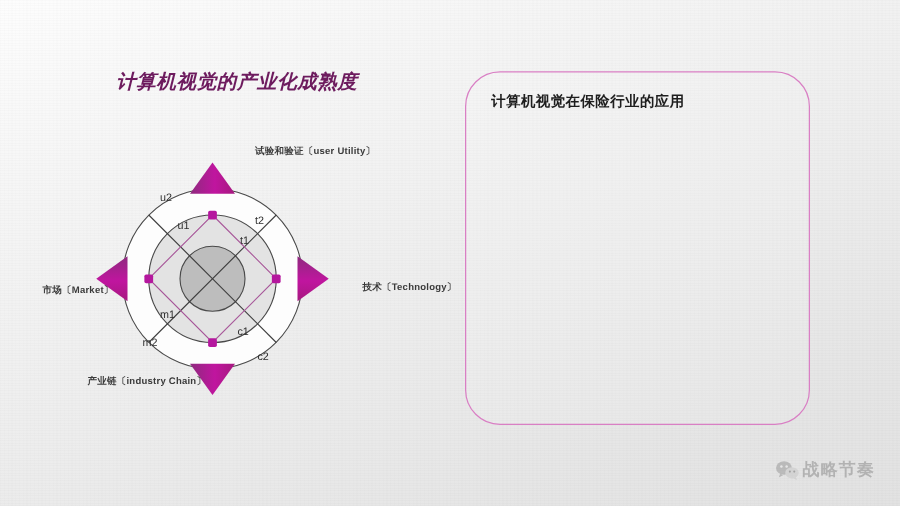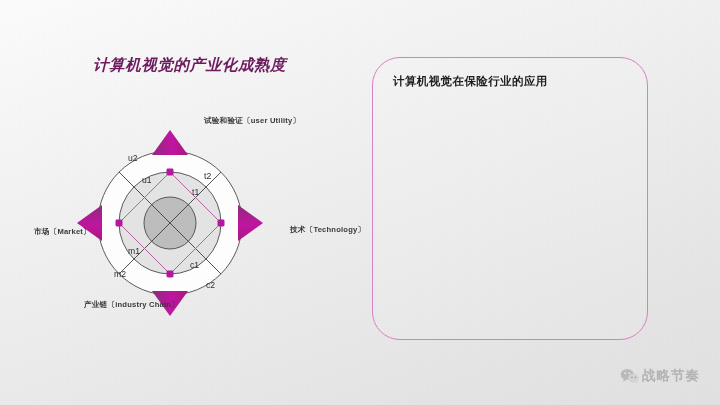--- a/index.html
+++ b/index.html
@@ -61,21 +61,21 @@
     position: absolute;
     font-size: 7.6px;
     font-weight: bold;
     color: #3a3a3a;
     white-space: nowrap;
     letter-spacing: 0.2px;
   }
   #label-utility  { left: 186px; top: 8px; }
   #label-technology { left: 272px; top: 84px; margin-top: 33px; }
   #label-market   { left: 16px;  top: 119px; }
-  #label-chain    { left: 66px;  top: 192px; }
+  #label-chain    { left: 52px;  top: 192px; }
 
   
   #text-card {
     position: absolute;
     left: 372px;
     top: 57px;
     width: 276px;
     height: 283px;
     box-sizing: border-box;
     border: 1.4px solid #d97fc4;

